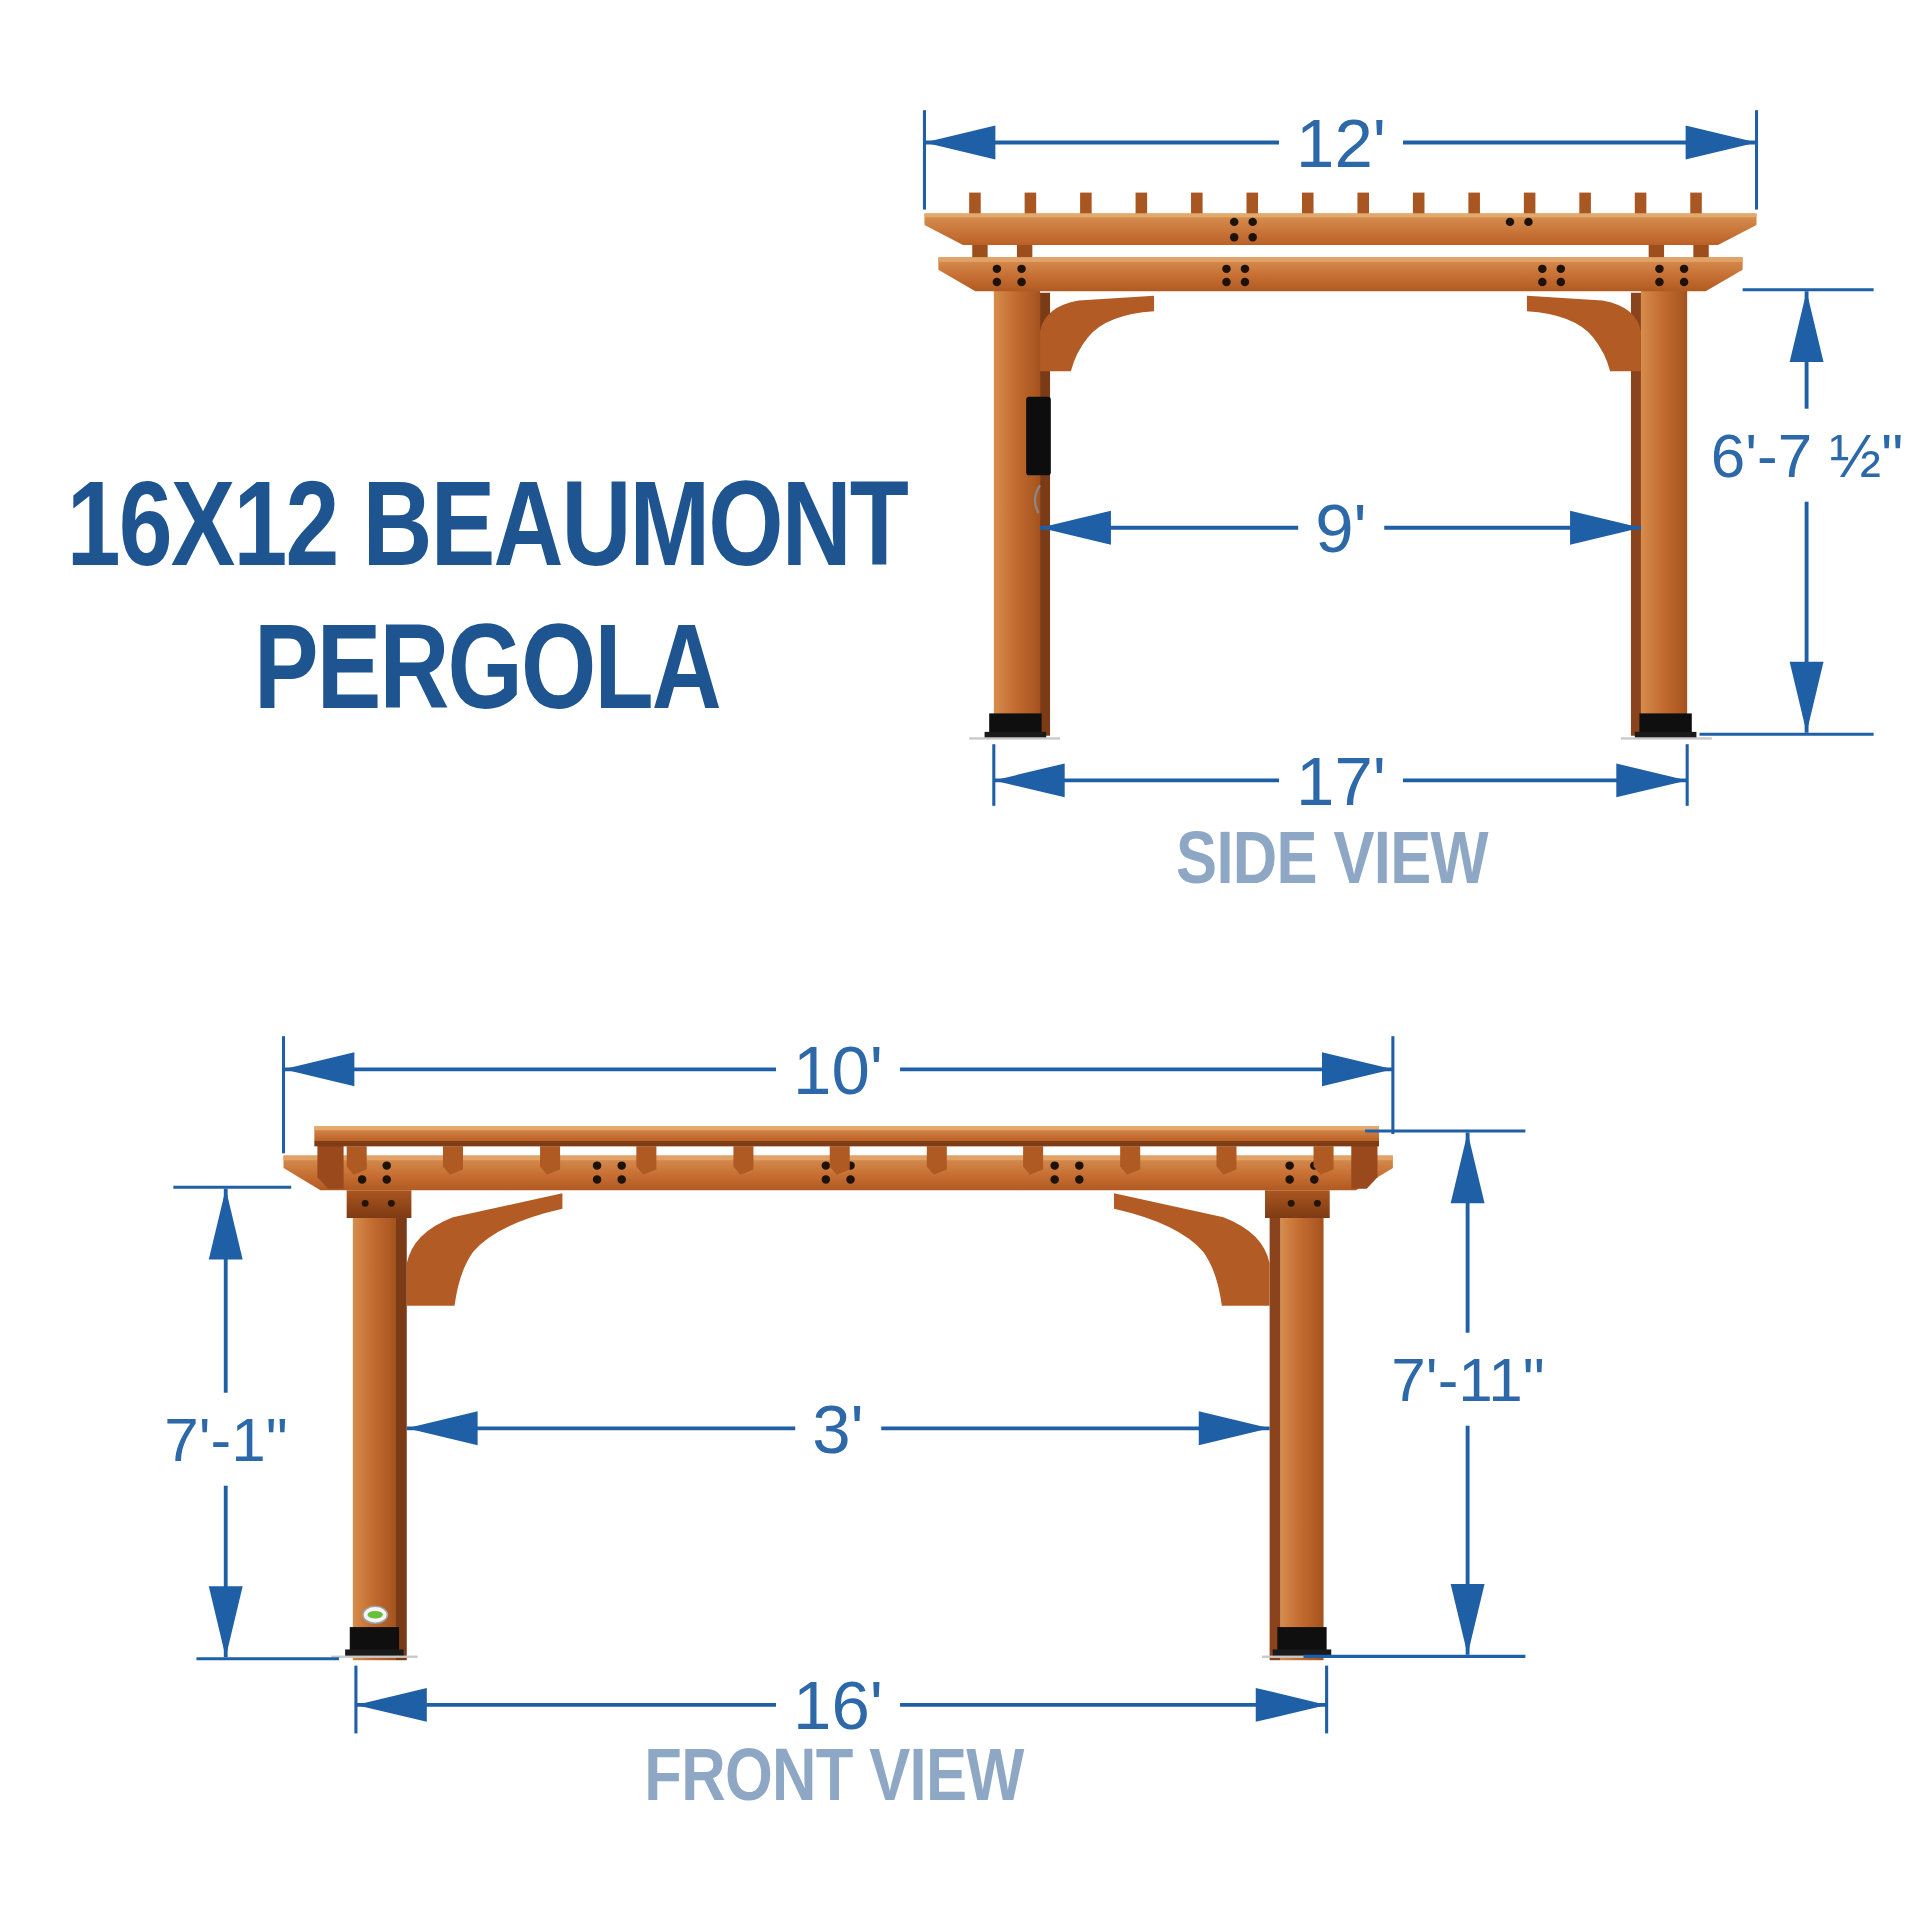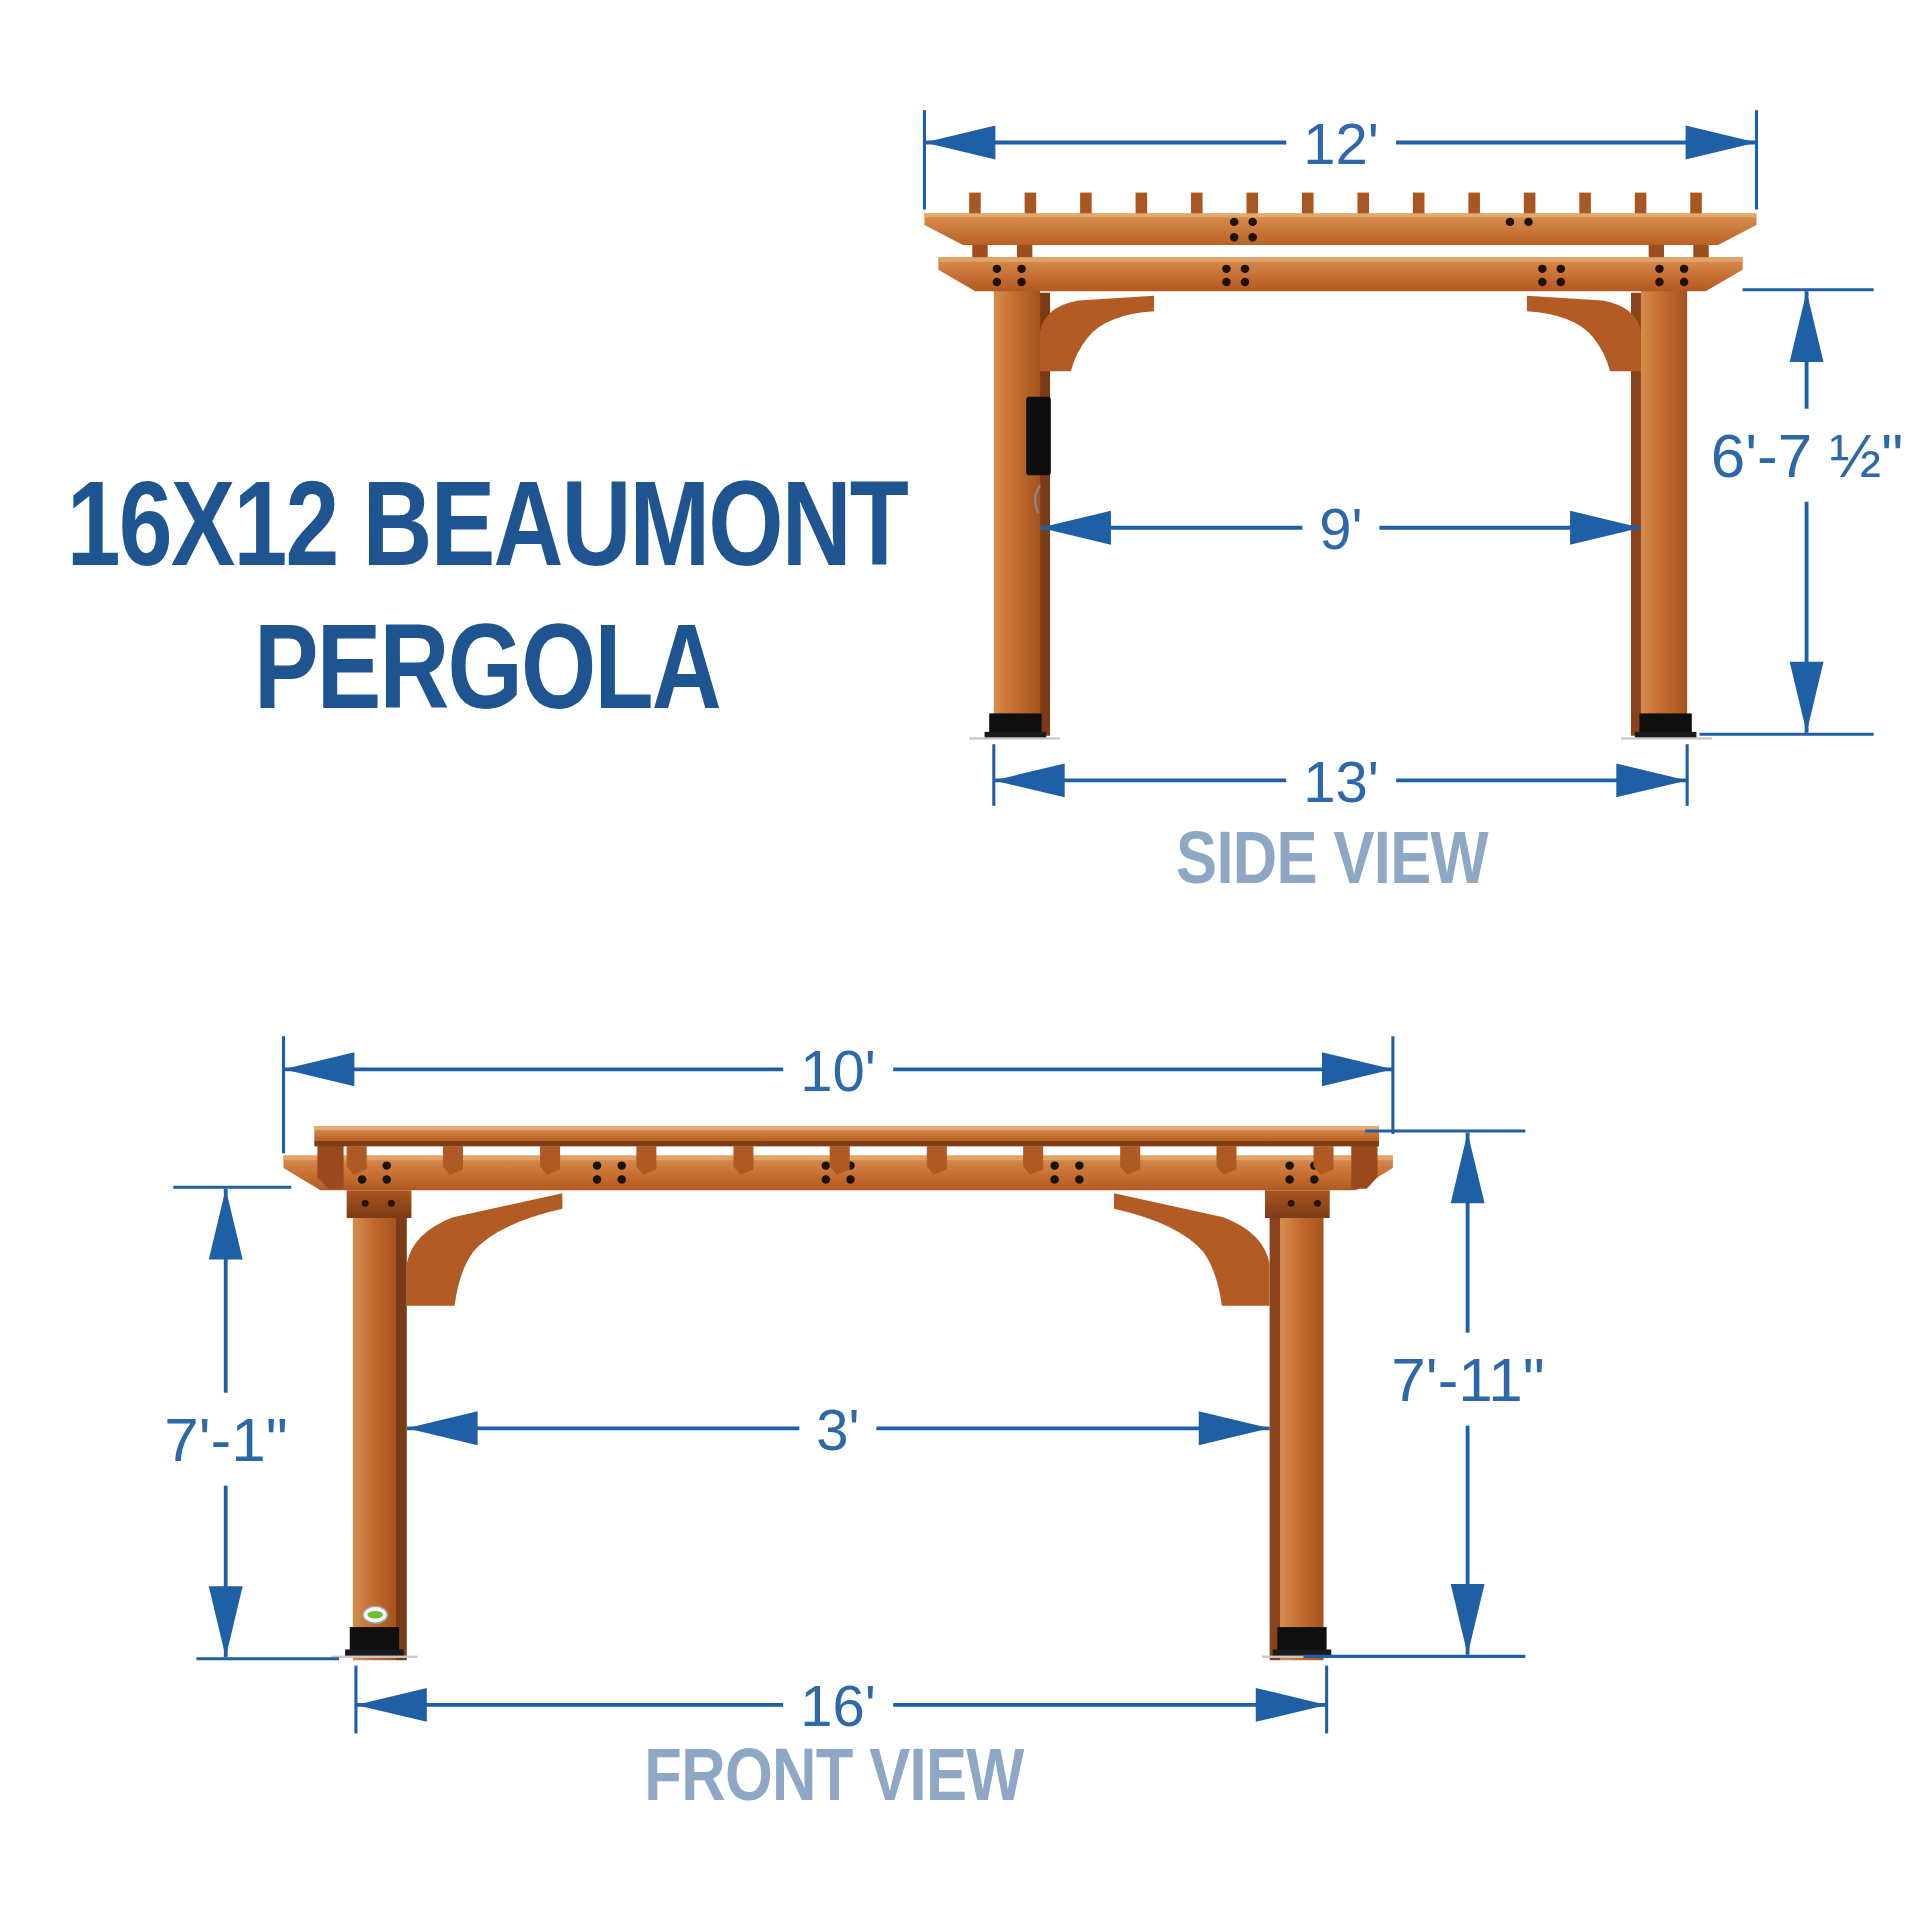--- a/index.html
+++ b/index.html
@@ -1,21 +1,21 @@
 <!DOCTYPE html>
 <html style="font-size:12.3px"><head>
 <meta charset="utf-8">
 <style>
   html,body{margin:0;padding:0;background:#ffffff;}
   #canvas{position:relative;width:1926px;height:1926px;background:#ffffff;overflow:hidden;
           font-family:"Liberation Sans", sans-serif;}
   #art{position:absolute;left:0;top:0;z-index:1;}
   .lbl{position:absolute;z-index:2;color:#2d68a8;background:#ffffff;white-space:nowrap;
        transform:translate(-50%,-50%);font-weight:400;}
-  .dim-h{font-size:58px;padding:0 17px;}
+  .dim-h{font-size:69px;padding:0 17px;}
   .dim-c{font-size:62px;padding:10.8px 7.7px;}
   .viewlbl{position:absolute;z-index:2;color:#8ea7c5;font-weight:bold;white-space:nowrap;
        font-size:75px;transform:translate(-50%,-50%) scaleX(0.82);letter-spacing:-0.8px;}
   #title{position:absolute;z-index:2;left:487px;top:595px;transform:translate(-50%,-50%) scaleX(0.80);
        color:#1e5490;font-weight:bold;font-size:121px;line-height:1.18;text-align:center;
        letter-spacing:-2.3px;white-space:nowrap;}
 </style>
 </head>
 <body>
 
@@ -291,21 +291,21 @@
   </g>
 </svg>
 
   <div id="title">
     <div>16X12 BEAUMONT</div>
     <div>PERGOLA</div>
   </div>
 
   <span class="lbl dim-h" style="left:1341px;top:143px;">12'</span>
   <span class="lbl dim-h" style="left:1341px;top:528px;">9'</span>
-  <span class="lbl dim-h" style="left:1341px;top:781px;">13'</span>
+  <span class="lbl dim-h" style="left:1341px;top:781px;">17'</span>
   <span class="lbl dim-c" style="left:1807px;top:455px;">6'-7 ½"</span>
   <span class="viewlbl" style="left:1332px;top:857px;">SIDE VIEW</span>
 
   <span class="lbl dim-h" style="left:838px;top:1070px;">10'</span>
   <span class="lbl dim-h" style="left:838px;top:1429px;">3'</span>
   <span class="lbl dim-h" style="left:838px;top:1705px;">16'</span>
   <span class="lbl dim-c" style="left:226px;top:1439px;">7'-1"</span>
   <span class="lbl dim-c" style="left:1468px;top:1379px;">7'-11"</span>
   <span class="viewlbl" style="left:834px;top:1774px;">FRONT VIEW</span>
 

